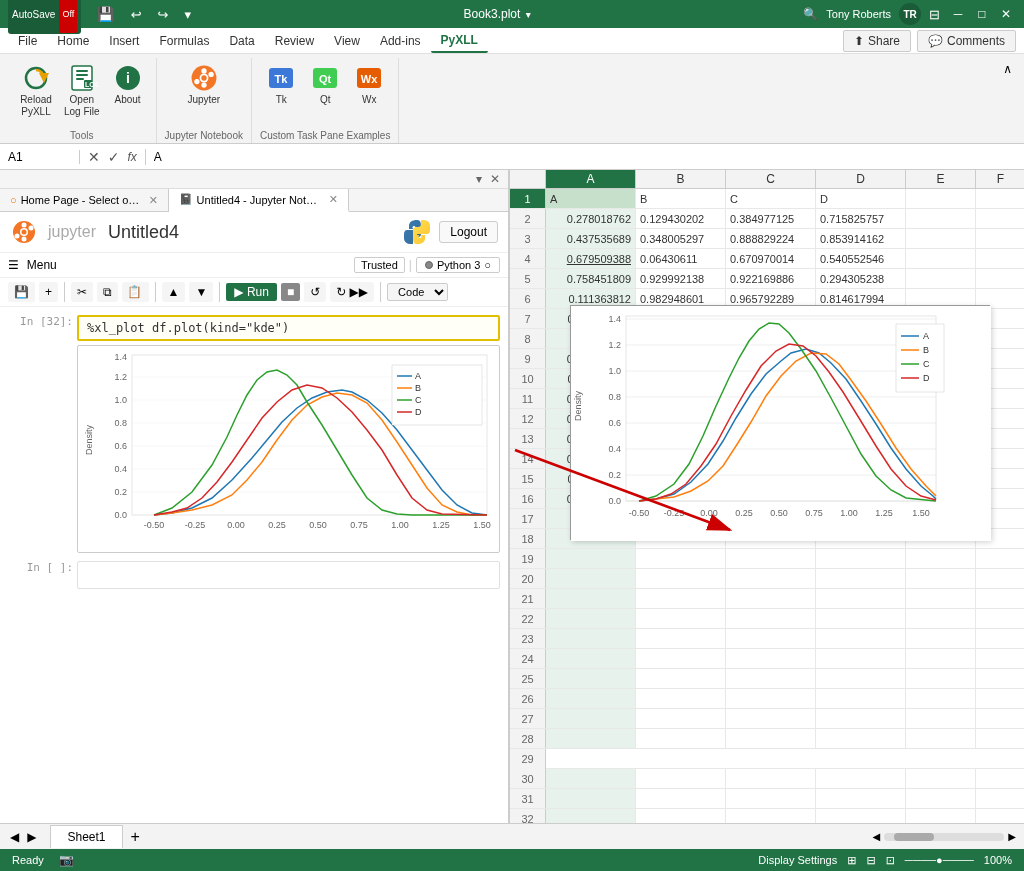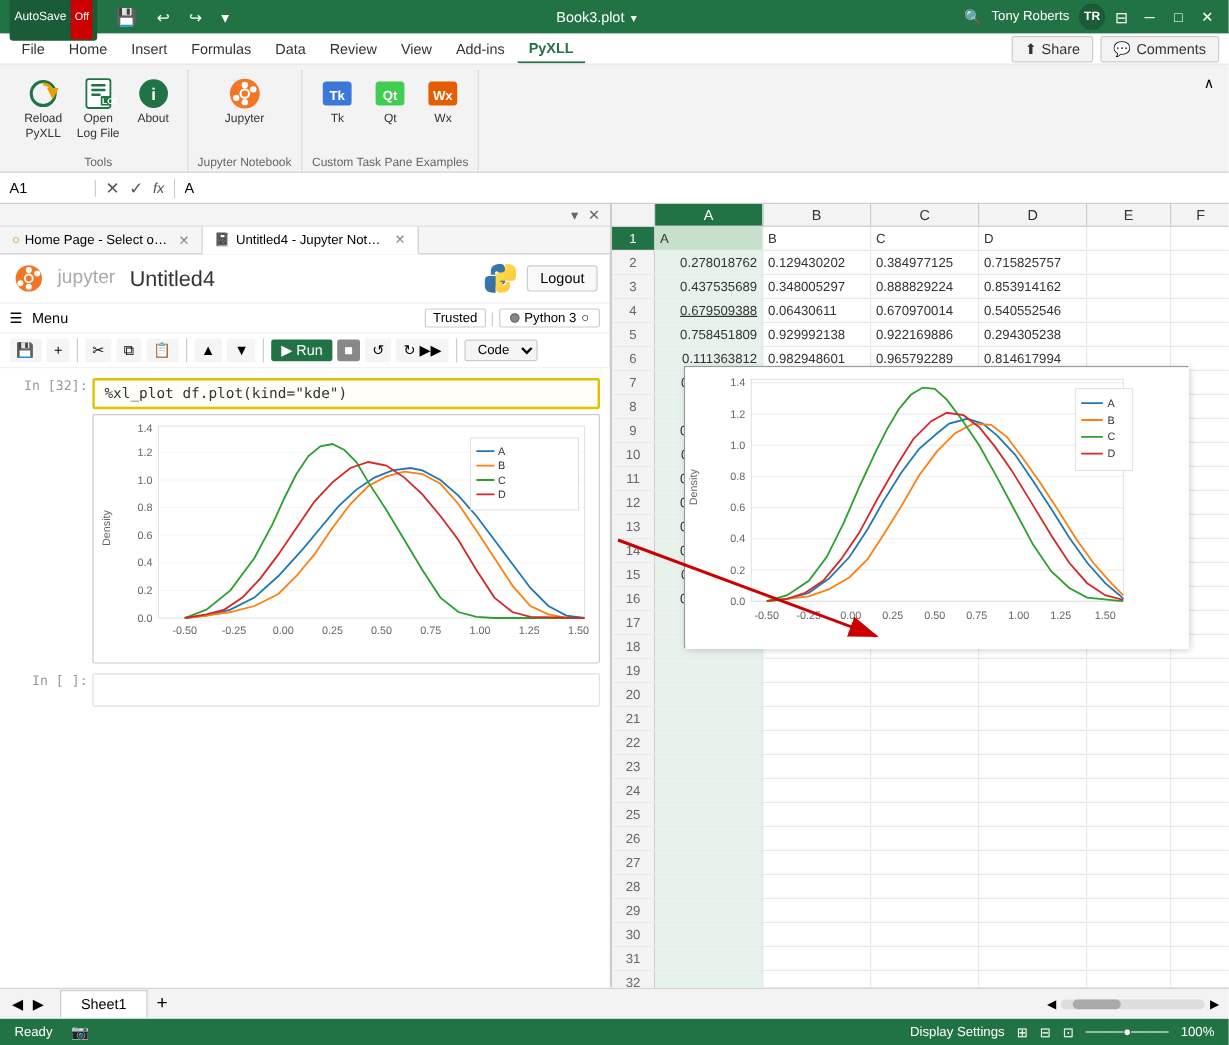--- a/index.html
+++ b/index.html
@@ -698,21 +698,21 @@
             </div>
             <div class="sheet-row" style="display: flex; border-bottom: 1px solid rgb(232, 232, 232); height: 20px;">
               <div class="row-num">28</div>
               <div class="cell-val active-col" style="width: 90px; min-width: 90px;"></div>
               <div class="cell-val" style="width: 90px; min-width: 90px;"></div>
               <div class="cell-val" style="width: 90px; min-width: 90px;"></div>
               <div class="cell-val" style="width: 90px; min-width: 90px;"></div>
               <div class="cell-val" style="width: 70px; min-width: 70px;"></div>
               <div class="cell-val" style="width: 50px; min-width: 50px;"></div>
             </div>
-            <div class="sheet-row" style="display: flex; border-bottom: 1px solid rgb(232, 232, 232); height: 20px;">
+            <div class="sheet-row" style="display: flex; border-bottom: 1px solid rgb(232, 232, 232); height: 20px; flex-direction: column;">
               <div class="row-num">29</div>
               <div class="cell-val active-col" style="width: 90px; min-width: 90px;"></div>
               <div class="cell-val" style="width: 90px; min-width: 90px;"></div>
               <div class="cell-val" style="width: 90px; min-width: 90px;"></div>
               <div class="cell-val" style="width: 90px; min-width: 90px;"></div>
               <div class="cell-val" style="width: 70px; min-width: 70px;"></div>
               <div class="cell-val" style="width: 50px; min-width: 50px;"></div>
             </div>
             <div class="sheet-row" style="display: flex; border-bottom: 1px solid rgb(232, 232, 232); height: 20px;">
               <div class="row-num">30</div>

